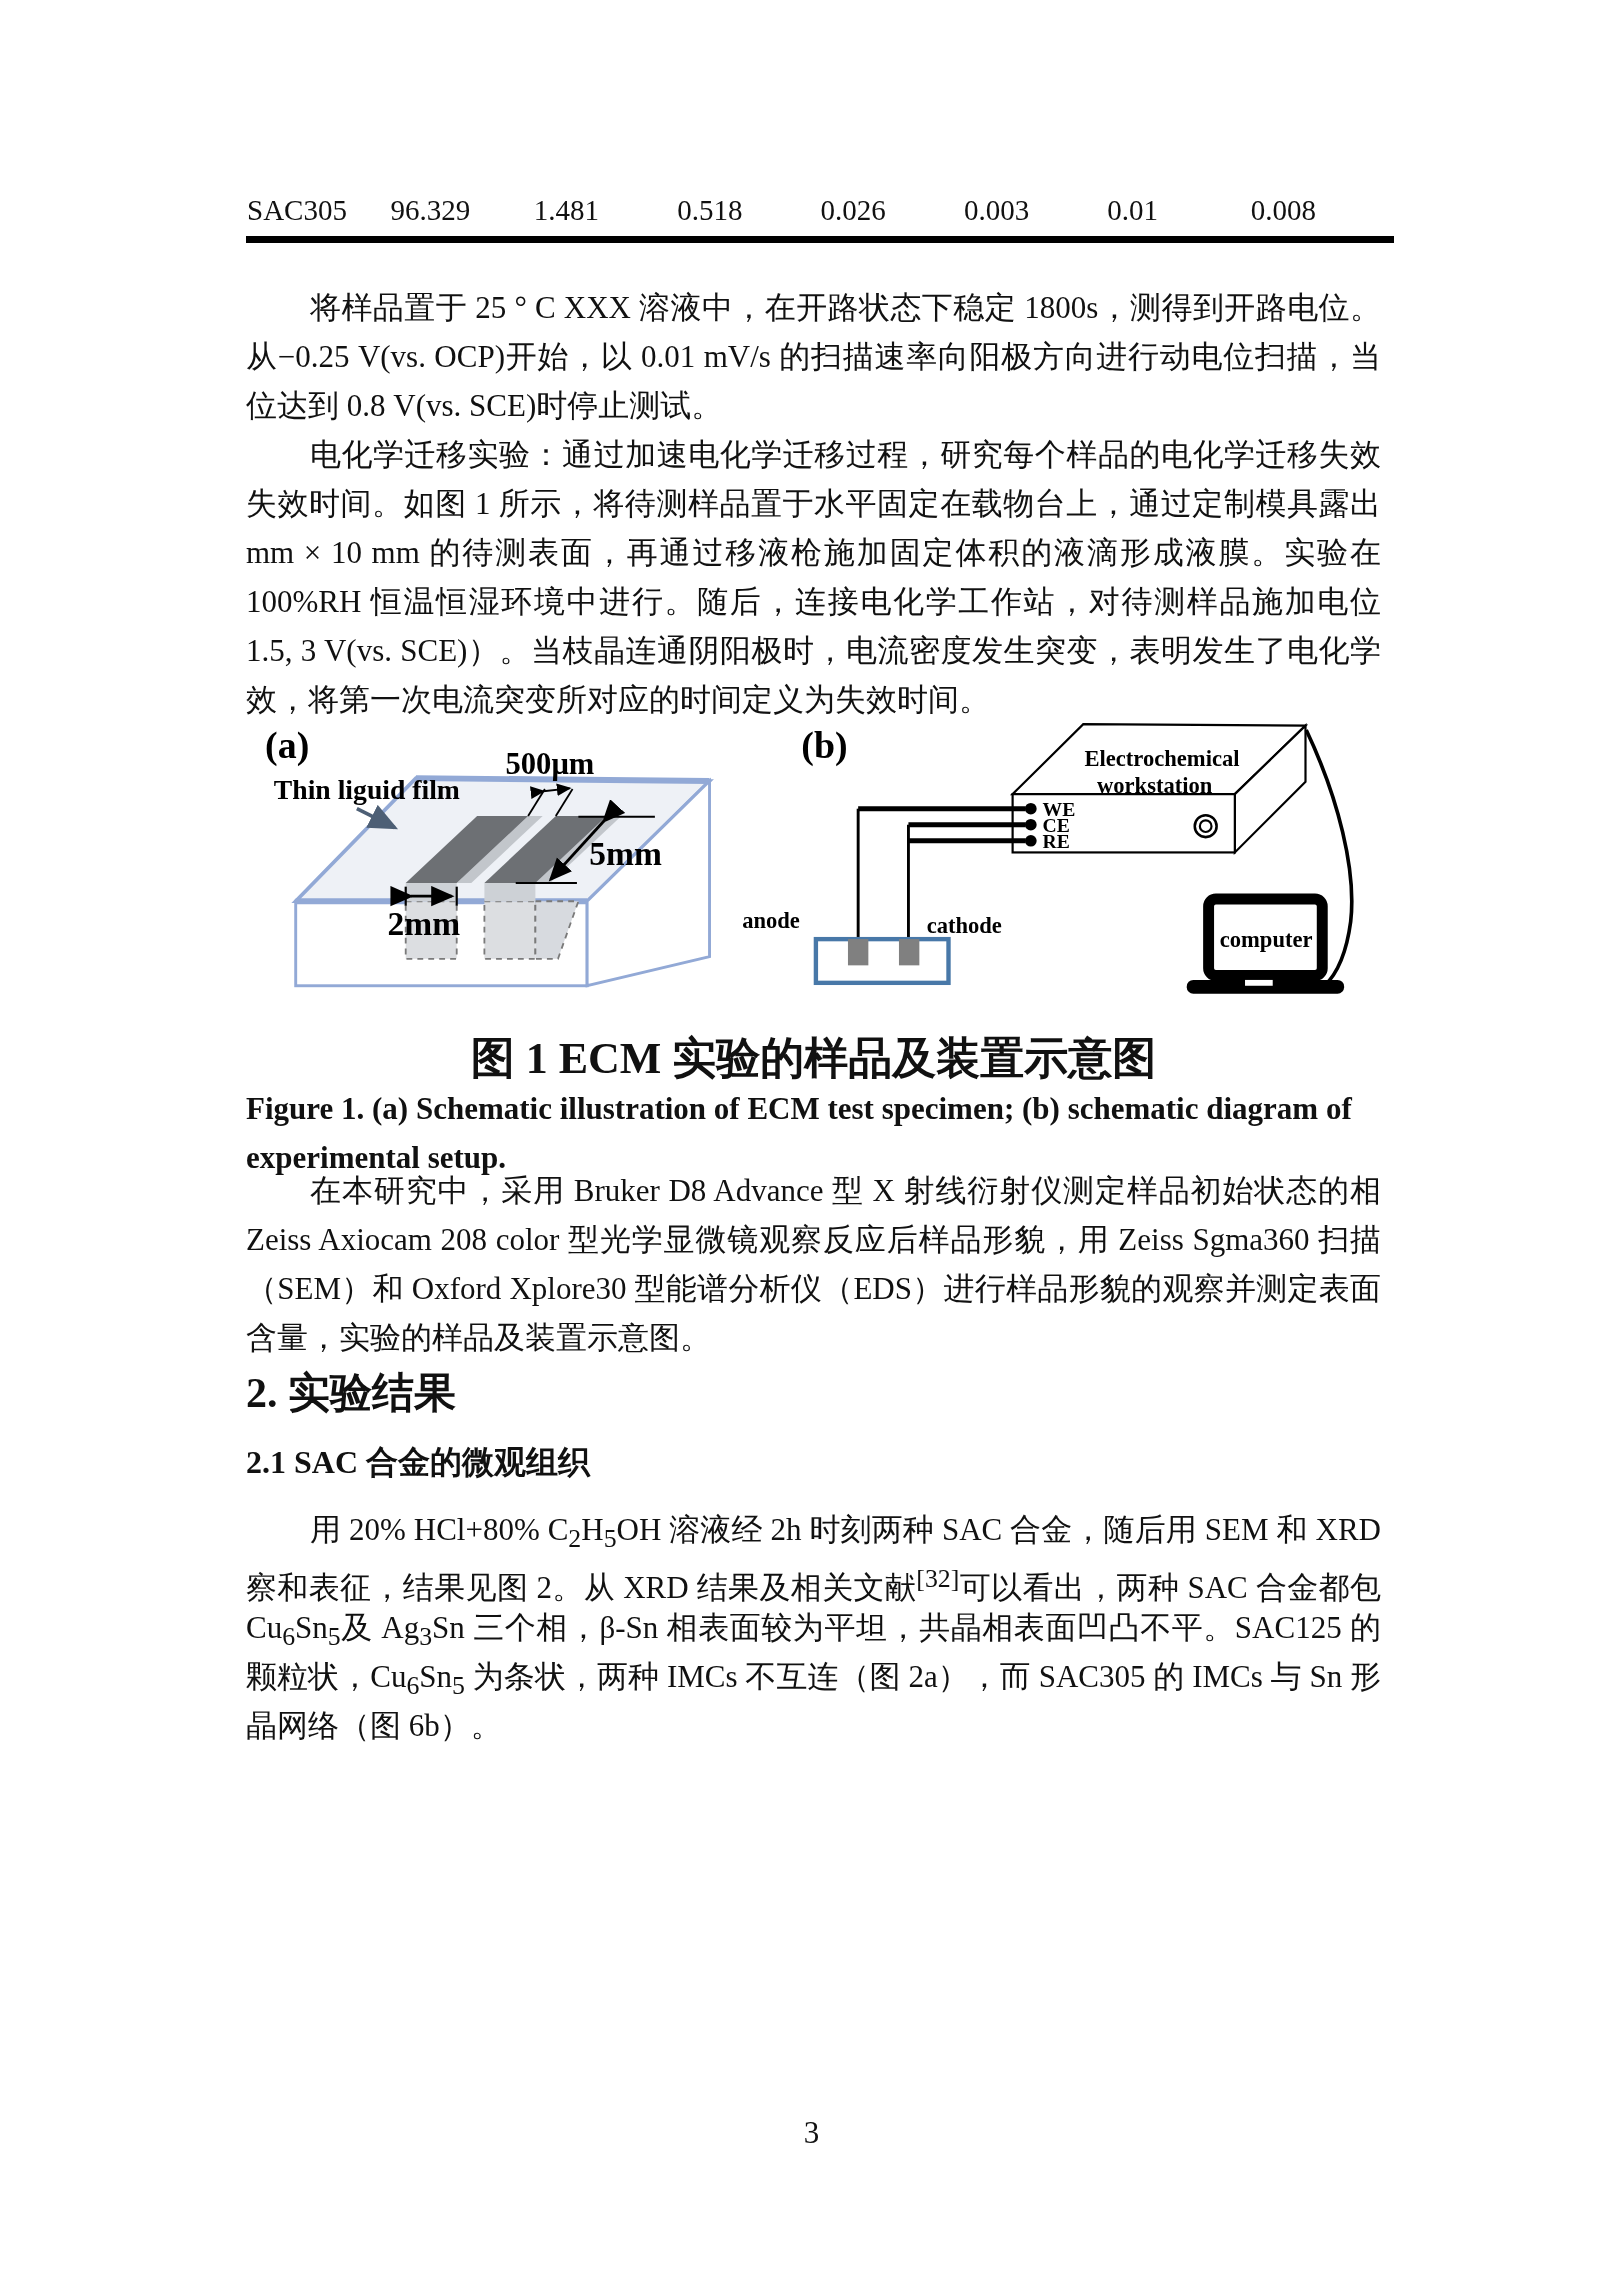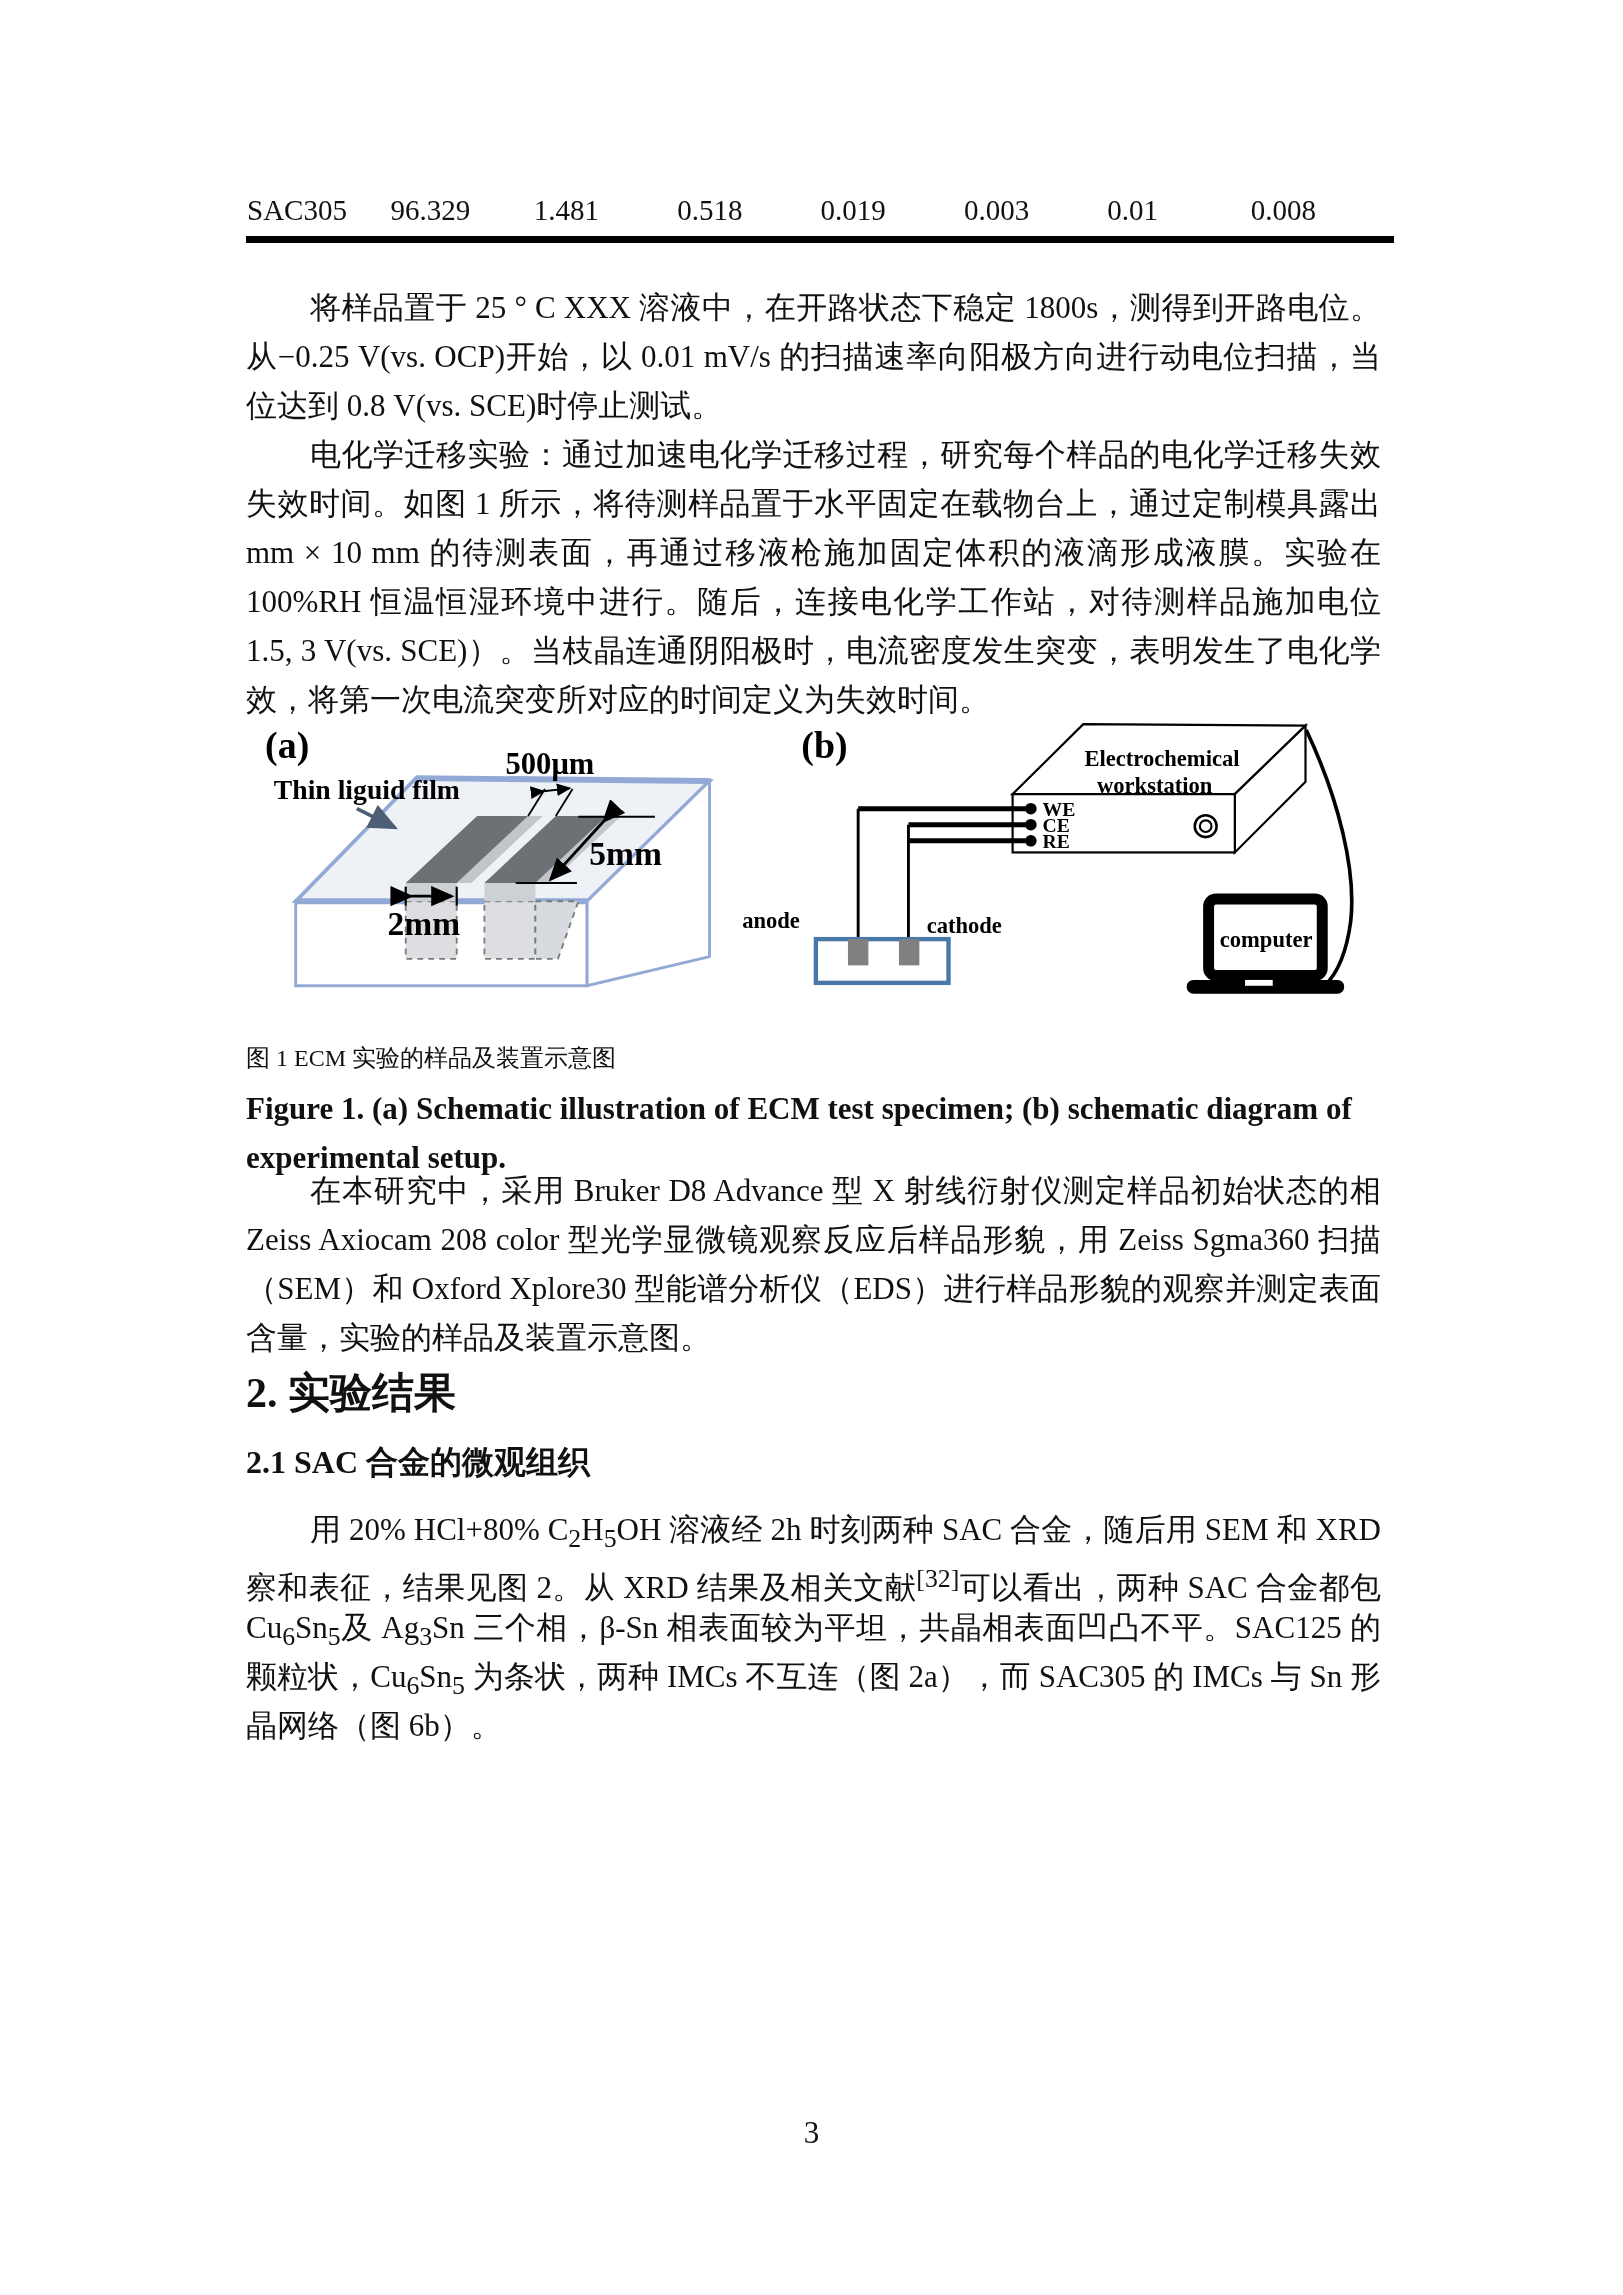--- a/index.html
+++ b/index.html
@@ -23,38 +23,38 @@
   
   .para{left:246px;width:1135px;font-size:31px;}
   .para .line{
     height:49px;line-height:49px;
     text-align:justify;text-align-last:justify;
     overflow:hidden;white-space:normal;
   }
   .para .line:first-child{text-indent:64px;}
   .para .line:last-child{text-align-last:left;}
   
-  .caption-zh{left:246px;top:1036px;width:1135px;text-align:left;font-weight:normal;font-size:24px;height:45px;line-height:45px;}
+  .caption-zh{left:246px;top:1036px;width:1135px;text-align:center;font-weight:bold;font-size:44px;height:45px;line-height:45px;}
   .caption-en{left:246px;width:1135px;text-align:left;font-weight:bold;font-size:31px;height:45px;line-height:45px;}
   .h2{left:246px;top:1363px;width:1135px;font-weight:bold;font-size:42px;height:61px;line-height:61px;}
   .h21{left:246px;top:1440px;width:1135px;font-weight:bold;font-size:32px;height:45px;line-height:45px;}
   .pageno{left:0;top:2115px;width:1623px;text-align:center;font-size:31px;}
   svg text{font-family:"Liberation Serif","DejaVu Serif",serif;}
 </style>
 </head>
 <body>
 
 <div class="page">
 
   <div class="abs table-row">
     <div class="cell">SAC305</div>
     <div class="cell">96.329</div>
     <div class="cell">1.481</div>
     <div class="cell">0.518</div>
-    <div class="cell">0.019</div>
+    <div class="cell">0.026</div>
     <div class="cell">0.003</div>
     <div class="cell">0.01</div>
     <div class="cell">0.008</div>
   </div>
   <div class="abs table-rule"></div>
 
   <div class="abs para" style="top:283px;">
       <div class="line">将样品置于 25 ° C XXX 溶液中，在开路状态下稳定 1800s，测得到开路电位。而后，</div>
       <div class="line">从−0.25 V(vs. OCP)开始，以 0.01 mV/s 的扫描速率向阳极方向进行动电位扫描，当电极电</div>
       <div class="line">位达到 0.8 V(vs. SCE)时停止测试。</div>

